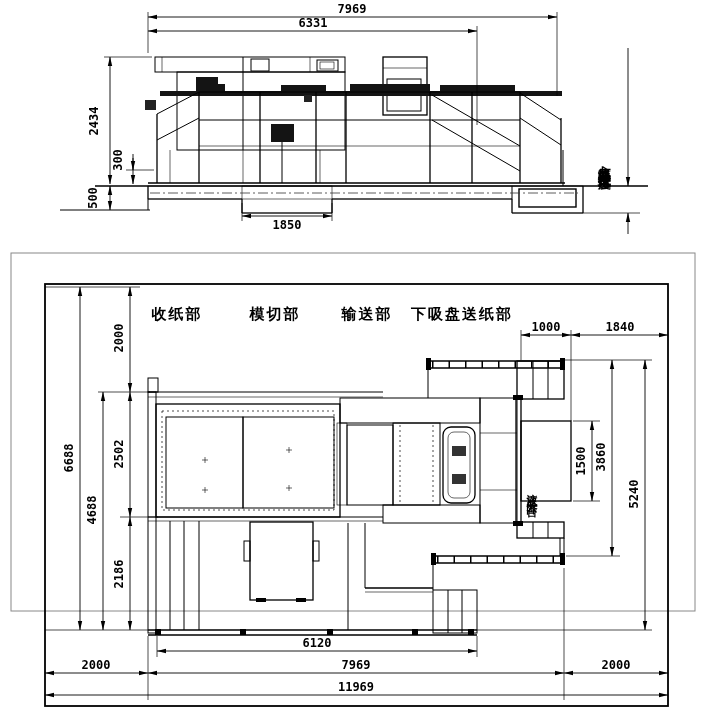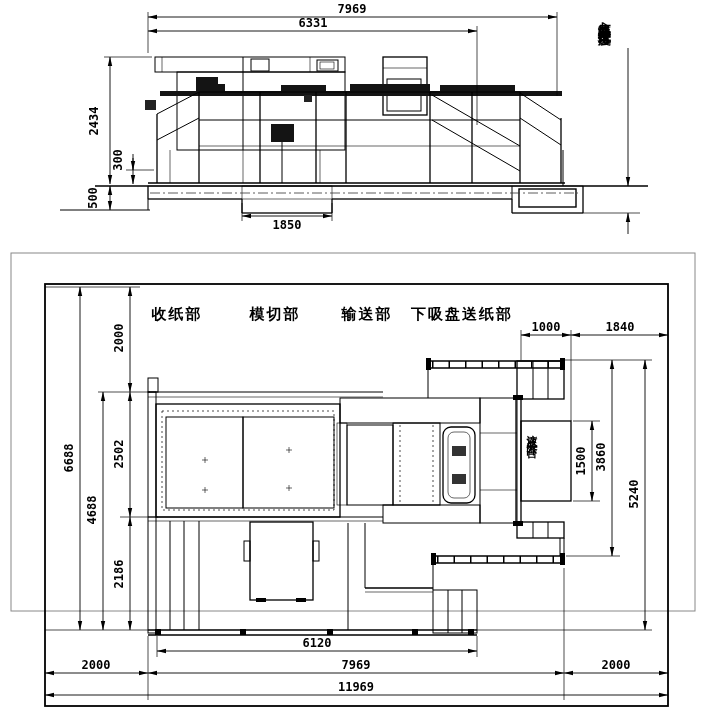--- a/index.html
+++ b/index.html
@@ -1,17 +1,17 @@
 <!DOCTYPE html>
 <html><head>
 <meta charset="utf-8">
 <style>
   html,body{margin:0;padding:0;background:#fff;}
   .stage{position:relative;width:711px;height:718px;background:#fff;overflow:hidden;
-         font-family:"Liberation Sans",sans-serif;}
+         font-family:"Liberation Sans",sans-serif;text-align:right;}
   svg{position:absolute;left:0;top:0;}
   .dm{stroke:#000;stroke-width:0.9;fill:none;}
   .x{stroke:#000;stroke-width:0.7;fill:none;}
   .l1{stroke:#000;stroke-width:1;fill:none;}
   .l12{stroke:#000;stroke-width:1.3;fill:none;}
   .l2{stroke:#000;stroke-width:1.8;fill:none;}
   .thin{stroke:#000;stroke-width:0.6;fill:none;}
   .dash{stroke:#000;stroke-width:0.7;stroke-dasharray:2 3;fill:none;}
   .cdash{stroke:#333;stroke-width:0.8;stroke-dasharray:10 3 2 3;fill:none;}
   .tick{stroke:#000;stroke-width:7;stroke-dasharray:1.5 15;fill:none;}

